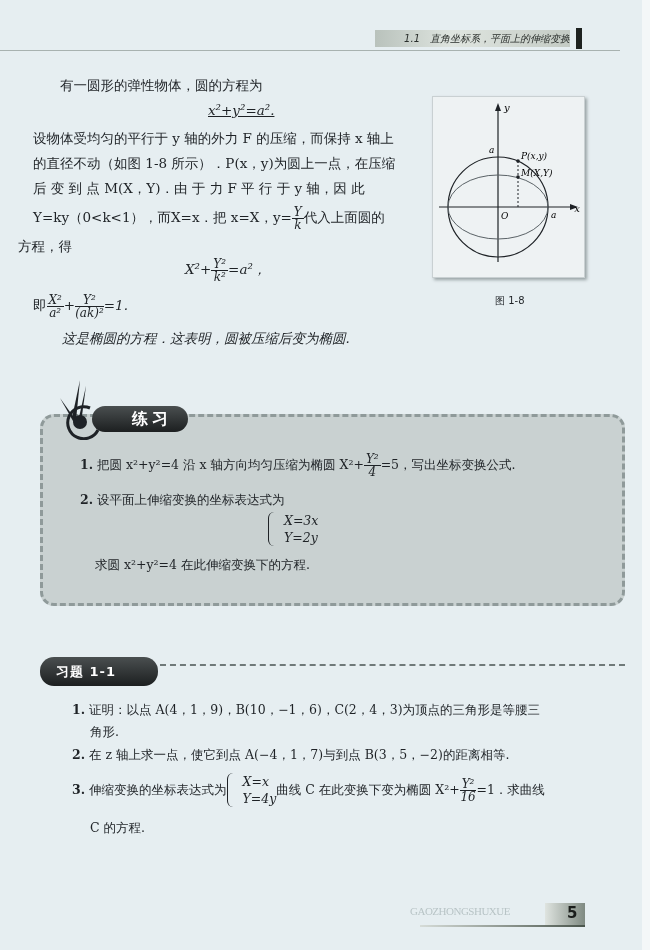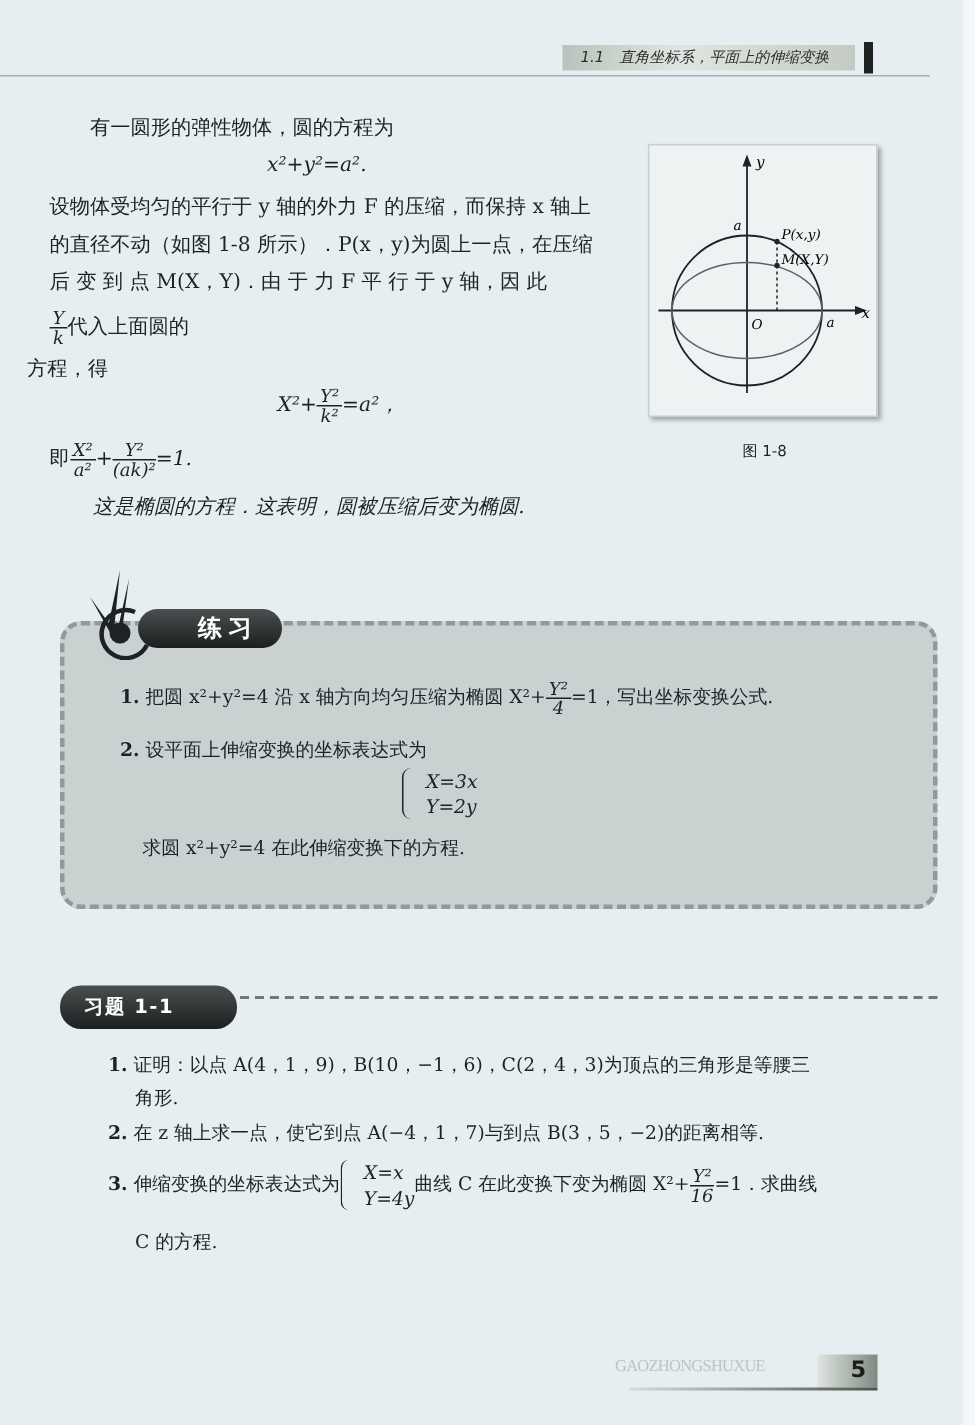--- a/index.html
+++ b/index.html
@@ -7,21 +7,21 @@
     width: 650px; height: 950px; position: relative; overflow: hidden;
     background: #e6eef1;
     font-family: "DejaVu Serif", serif;
     color: #1e2226;
   }
   .page-edge { position: absolute; right: 0; top: 0; width: 8px; height: 950px; background: #f4f7f8; }
   .header-bar {
     position: absolute; left: 375px; top: 30px; width: 195px; height: 17px;
     background: linear-gradient(90deg, #b9c2bc 0%, #dfe5e0 40%, #c4cbc4 100%);
     font-family: "DejaVu Sans", sans-serif; font-size: 10px; font-style: italic;
-    line-height: 17px; padding-left: 12px; box-sizing: border-box; color: #2a2f2c;
+    line-height: 17px; padding-left: 24px; box-sizing: border-box; color: #2a2f2c; text-align: right;
   }
   .header-mark { position: absolute; left: 576px; top: 28px; width: 6px; height: 21px; background: #1e2220; }
   .header-line { position: absolute; left: 0; top: 50px; width: 620px; height: 1px; background: #a8b2b0; }
 
   .p { position: absolute; font-size: 13.5px; line-height: 20px; white-space: nowrap; }
   .math { font-style: italic; }
   .frac { display: inline-block; vertical-align: middle; text-align: center; font-style: italic; line-height: 12px; }
   .frac .num { display: block; border-bottom: 1px solid #1e2226; padding: 0 2px; font-size: 12px; }
   .frac .den { display: block; font-size: 12px; }
 
@@ -63,26 +63,26 @@
 </head>
 <body>
 
 <div class="page-edge"></div>
 
 <div class="header-bar">1.1　直角坐标系，平面上的伸缩变换</div>
 <div class="header-mark"></div>
 <div class="header-line"></div>
 
 <div class="p" style="left:60px;top:75px;">有一圆形的弹性物体，圆的方程为</div>
-<div class="p math" style="left:178px;top:100px;">x²+y²=a².</div>
+<div class="p math" style="left:208px;top:100px;text-decoration:underline;">x²+y²=a².</div>
 <div class="p" style="left:33px;top:128px;">设物体受均匀的平行于 y 轴的外力 F 的压缩，而保持 x 轴上</div>
 <div class="p" style="left:33px;top:153px;">的直径不动（如图 1-8 所示）．P(x，y)为圆上一点，在压缩</div>
 <div class="p" style="left:33px;top:178px;">后 变 到 点 M(X，Y)．由 于 力 F 平 行 于 y 轴，因 此</div>
 <div class="p" style="left:33px;top:206px;">
-  <span class="frac"><span class="num">Y</span><span class="den">k</span></span><span>代入上面圆的</span>
+  <span>Y=ky（0&lt;k&lt;1），而X=x．把 x=X，y=</span><span class="frac"><span class="num">Y</span><span class="den">k</span></span><span>代入上面圆的</span>
 </div>
 <div class="p" style="left:18px;top:236px;">方程，得</div>
 <div class="p math" style="left:185px;top:258px;">
   <span>X²+</span><span class="frac"><span class="num">Y²</span><span class="den">k²</span></span><span>=a²，</span>
 </div>
 <div class="p" style="left:33px;top:294px;">
   <span>即</span><span class="frac"><span class="num">X²</span><span class="den">a²</span></span><span>+</span><span class="frac"><span class="num">Y²</span><span class="den">(ak)²</span></span><span class="math">=1.</span>
 </div>
 <div class="p" style="left:62px;top:328px;font-style:italic;">这是椭圆的方程．这表明，圆被压缩后变为椭圆.</div>
 
@@ -113,21 +113,21 @@
   <polygon points="30,2 22,40 26,42" fill="#1e2226"></polygon>
   <polygon points="36,8 28,44 31,45" fill="#1e2226"></polygon>
   <polygon points="10,20 30,48 27,50" fill="#1e2226"></polygon>
   <circle cx="30" cy="44" r="7" fill="#1e2226"></circle>
   <path d="M40,30 A16,16 0 1,0 48,52" fill="none" stroke="#1e2226" stroke-width="3"></path>
 </svg>
 <div class="ex-tab">练习</div>
 
 <div class="q" style="left:80px;top:453px;">
   <span class="n">1.</span>
-  <span>把圆 x²+y²=4 沿 x 轴方向均匀压缩为椭圆 X²+</span><span class="frac"><span class="num">Y²</span><span class="den">4</span></span><span>=1，写出坐标变换公式.</span>
+  <span>把圆 x²+y²=4 沿 x 轴方向均匀压缩为椭圆 X²+</span><span class="frac"><span class="num">Y²</span><span class="den">4</span></span><span>=5，写出坐标变换公式.</span>
 </div>
 <div class="q" style="left:80px;top:490px;">
   <span class="n">2.</span>
   <span>设平面上伸缩变换的坐标表达式为</span>
 </div>
 <div class="q" style="left:268px;top:512px;">
   <span class="sys"><span>X=3x</span><br><span>Y=2y</span></span>
 </div>
 <div class="q" style="left:95px;top:555px;">求圆 x²+y²=4 在此伸缩变换下的方程.</div>
 

